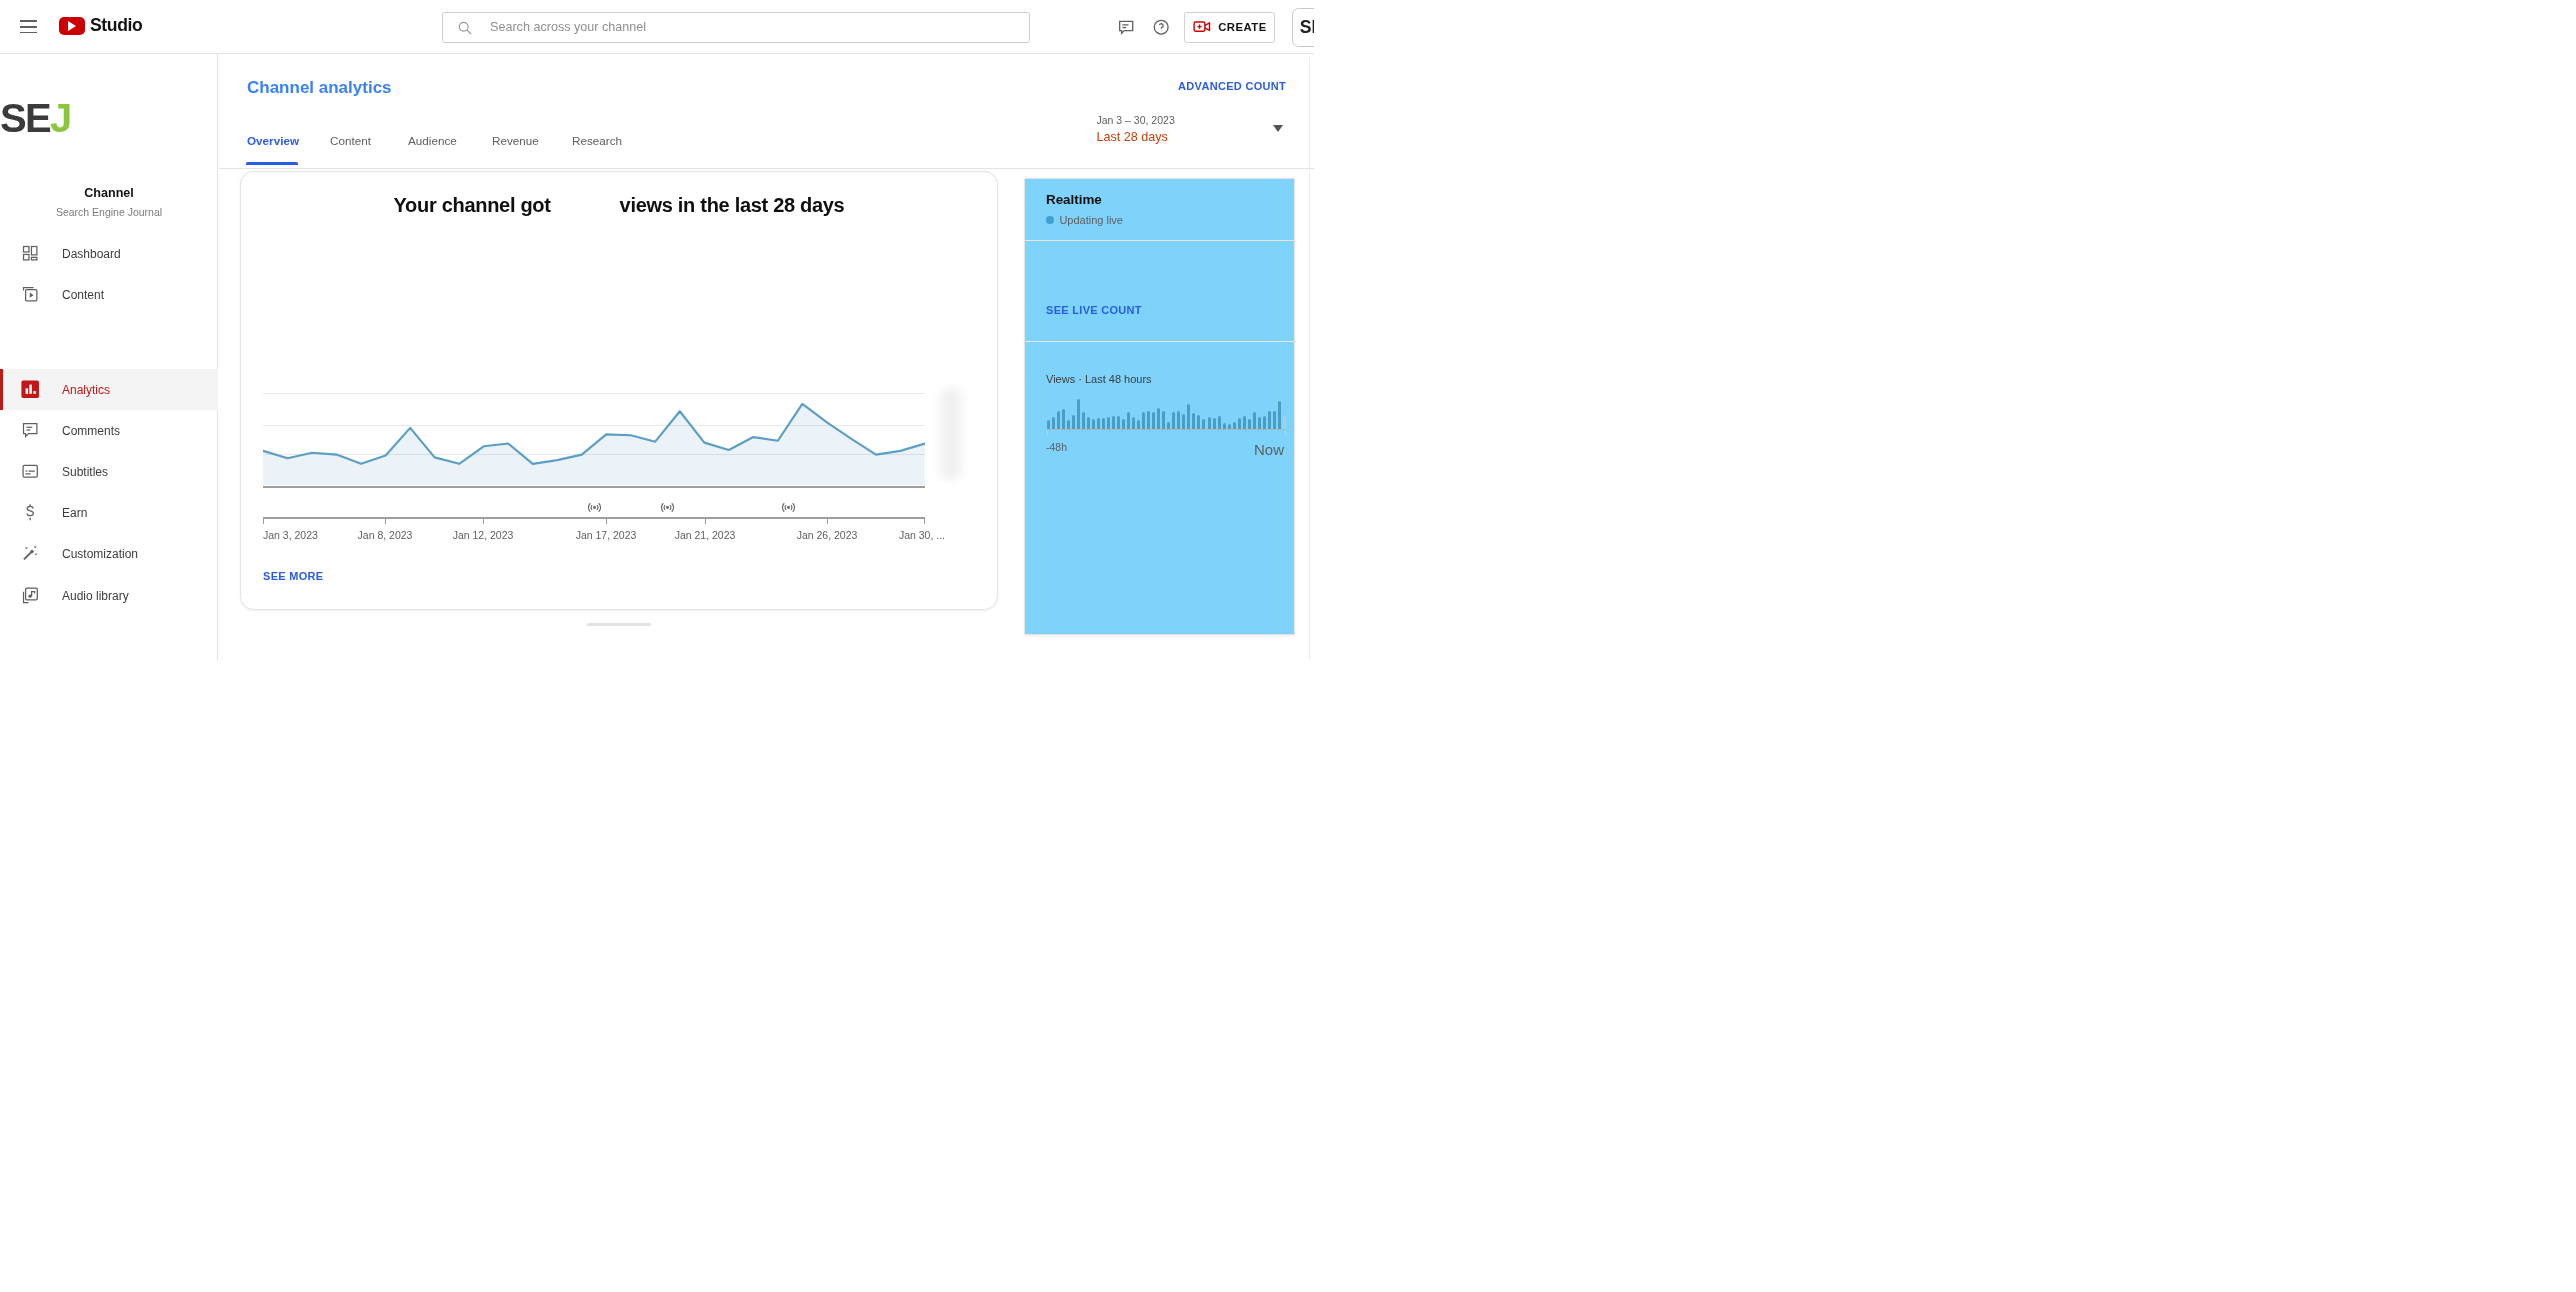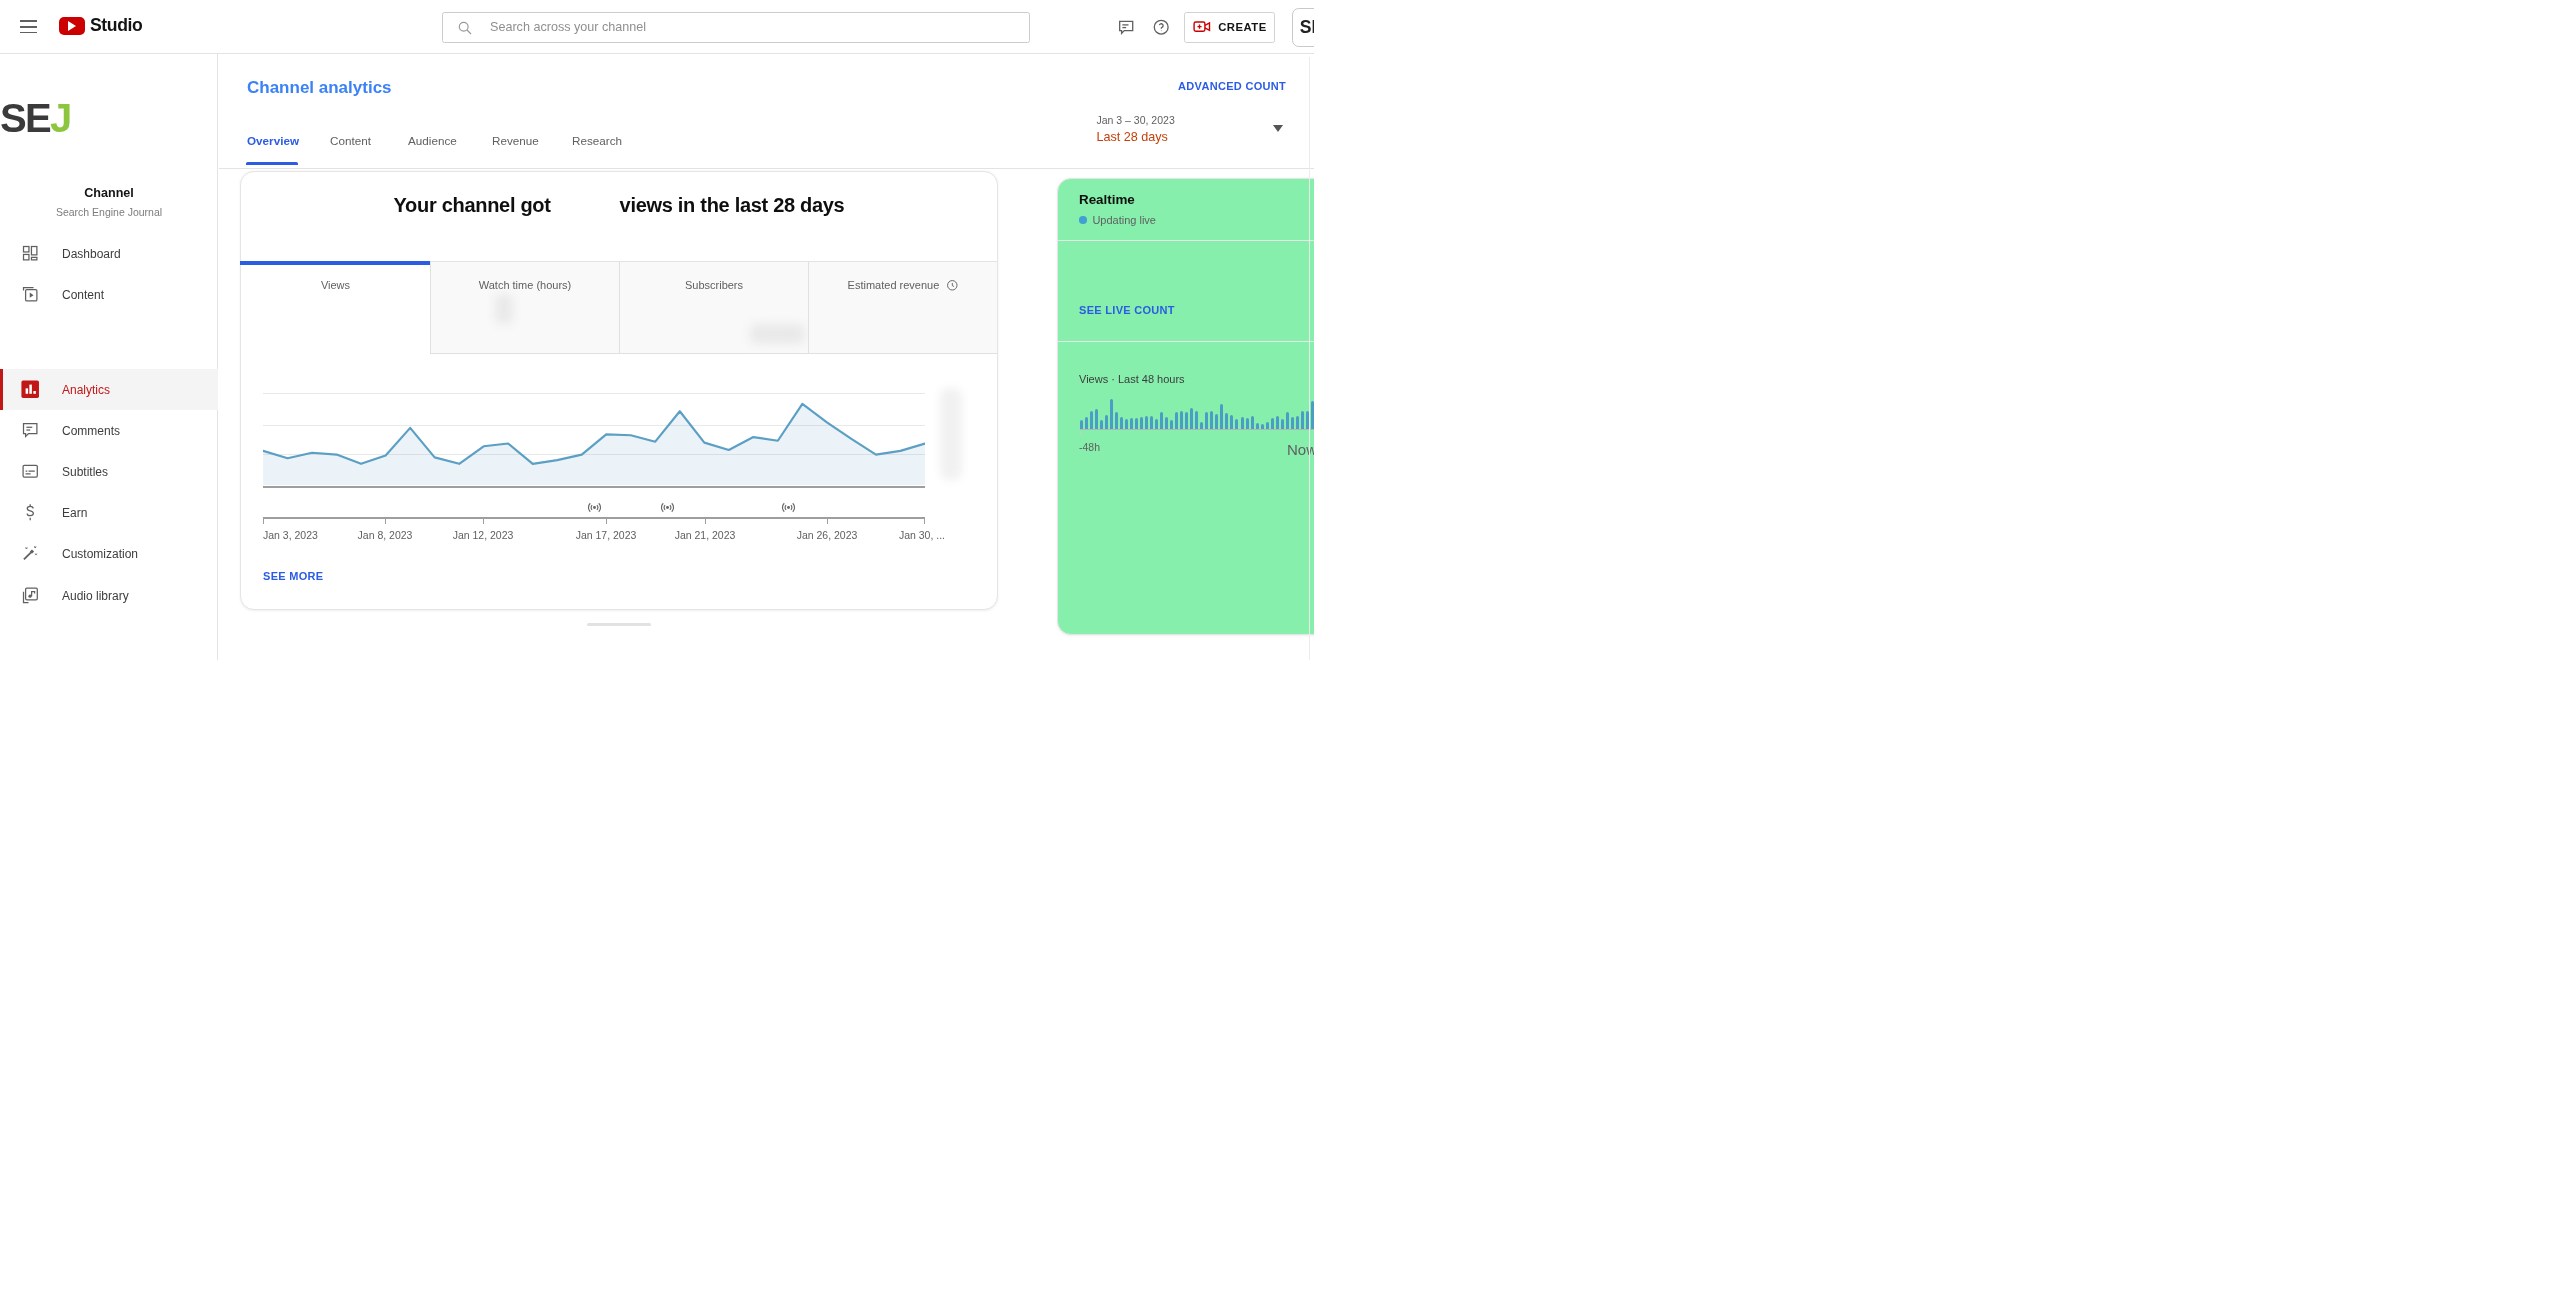--- a/index.html
+++ b/index.html
@@ -70,21 +70,21 @@
   #axis-redaction { position:absolute; left:699px; top:216px; width:22px; height:92px; background:#f1f1f1; filter:blur(4.2px); border-radius:8.4px; }
   .live-ic { position:absolute; top:327px; width:17px; height:17px; }
   #axis-line { position:absolute; left:22px; top:345px; width:662px; height:1.7px; background:#9e9e9e; }
   .tick { position:absolute; top:347px; width:0.8px; height:5px; background:#9e9e9e; }
   .x-lbl { position:absolute; top:357px; font-size:10.5px; color:#606060; white-space:nowrap; }
   #see-more { position:absolute; left:22px; top:398px; font-size:11px; font-weight:700; letter-spacing:0.3px; color:#2b5ce4; cursor:pointer; }
 
   #dash-divider { position:absolute; left:587px; top:623px; width:64px; height:2.5px; background:#e2e2e2; border-radius:1.7px; }
 
   
-  #realtime-card { position:absolute; left:1024px; top:178px; width:271px; height:457px; background:#86efac; border:0.8px solid #e5e5e5; border-radius:14px; box-shadow:0 0.8px 2.5px rgba(0,0,0,0.07);margin-left:33px; }
+  #realtime-card { position:absolute; left:1024px; top:178px; width:271px; height:457px; background:#7dd3fc; border:0.8px solid #e5e5e5; border-radius:1px; box-shadow:0 0.8px 2.5px rgba(0,0,0,0.07); }
   #rt-title { position:absolute; left:21px; top:13.4px; font-size:13.4px; font-weight:700; color:#0f0f0f; }
   #rt-live-row { position:absolute; left:21px; top:35px; display:flex; align-items:center; gap:5.9px; }
   #rt-dot { width:7.5px; height:7.5px; border-radius:50%; background:#41a0d2; }
   #rt-updating { font-size:11px; color:#606060; }
   .rt-div { position:absolute; left:0; width:100%; height:0.8px; background:#e7e7e7; }
   #rt-see-live { position:absolute; left:21px; top:125px; font-size:11px; font-weight:700; letter-spacing:0.3px; color:#2b5ce4; cursor:pointer; }
   #rt-views-lbl { position:absolute; left:21px; top:194px; font-size:11px; color:#3c3c3c; }
   #rt-bars { position:absolute; left:22px; top:211px; width:239px; height:40px; display:flex; align-items:flex-end; justify-content:space-between; border-bottom:0.8px solid #b5b5b5; }
   #rt-bars .bar { width:3px; background:#4c9dc6; border-radius:1.7px 1.7px 0 0; }
   #rt-bars .bar.last { background:#a9cfe3; }
@@ -240,42 +240,20 @@
       <div id="date-preset">Last 28 days</div>
       <div id="date-caret"></div>
     </div>
   </div>
 
   <div id="metrics-card">
     <div id="headline">
       <span>Your channel got</span><span class="gap"></span><span>views in the last 28 days</span>
     </div>
 
-    <div id="metric-tabs">
-      <div class="m-tab active">
-        <div class="m-lbl">Views</div>
-      </div>
-      <div class="m-tab">
-        <div class="m-lbl">Watch time (hours)</div>
-        <div class="blur-blob" id="blob-watch"></div>
-      </div>
-      <div class="m-tab">
-        <div class="m-lbl">Subscribers</div>
-        <div class="blur-blob" id="blob-subs"></div>
-      </div>
-      <div class="m-tab">
-        <div class="m-lbl">
-          <span>Estimated revenue</span>
-          <svg width="12.6" height="12.6" viewBox="0 0 24 24" fill="none" stroke="#606060" stroke-width="1.8" style="vertical-align:-2.5px; margin-left:3.4px;">
-            <circle cx="12" cy="12" r="9"></circle>
-              <path d="M12 7.5 v5 l3.2 1.9"></path>
-          </svg>
-        </div>
-      </div>
-    </div>
 
     <div id="chart-wrap">
       <div class="gridline" style="top:32px"></div>
       <div class="gridline" style="top:64px"></div>
       <div class="gridline" style="top:93px"></div>
       <svg id="chart-svg" width="662" height="124" viewBox="0 0 790 148">
           <path d="M0.0,107.3 L 29.3,116.1 L 58.5,109.5 L 87.8,111.7 L 117.0,122.7 L 146.3,112.8 L 175.6,79.8 L 204.8,115.0 L 234.1,122.7 L 263.3,101.8 L 292.6,98.5 L 321.9,122.7 L 351.1,118.3 L 380.4,111.7 L 409.6,87.5 L 438.9,88.6 L 468.1,96.3 L 497.4,60.0 L 526.7,97.4 L 555.9,106.2 L 585.2,90.8 L 614.4,95.2 L 643.7,51.2 L 673.0,73.2 L 702.2,93.0 L 731.5,111.7 L 760.7,107.3 L 790.0,98.5 L 790,148 L 0,148 Z" fill="#5b9fc4" fill-opacity="0.12"></path>
           <polyline points="0.0,107.3 29.3,116.1 58.5,109.5 87.8,111.7 117.0,122.7 146.3,112.8 175.6,79.8 204.8,115.0 234.1,122.7 263.3,101.8 292.6,98.5 321.9,122.7 351.1,118.3 380.4,111.7 409.6,87.5 438.9,88.6 468.1,96.3 497.4,60.0 526.7,97.4 555.9,106.2 585.2,90.8 614.4,95.2 643.7,51.2 673.0,73.2 702.2,93.0 731.5,111.7 760.7,107.3 790.0,98.5" fill="none" stroke="#5b9fc4" stroke-width="2.6" stroke-linejoin="round" stroke-linecap="round"></polyline>
         </svg>
     </div>

